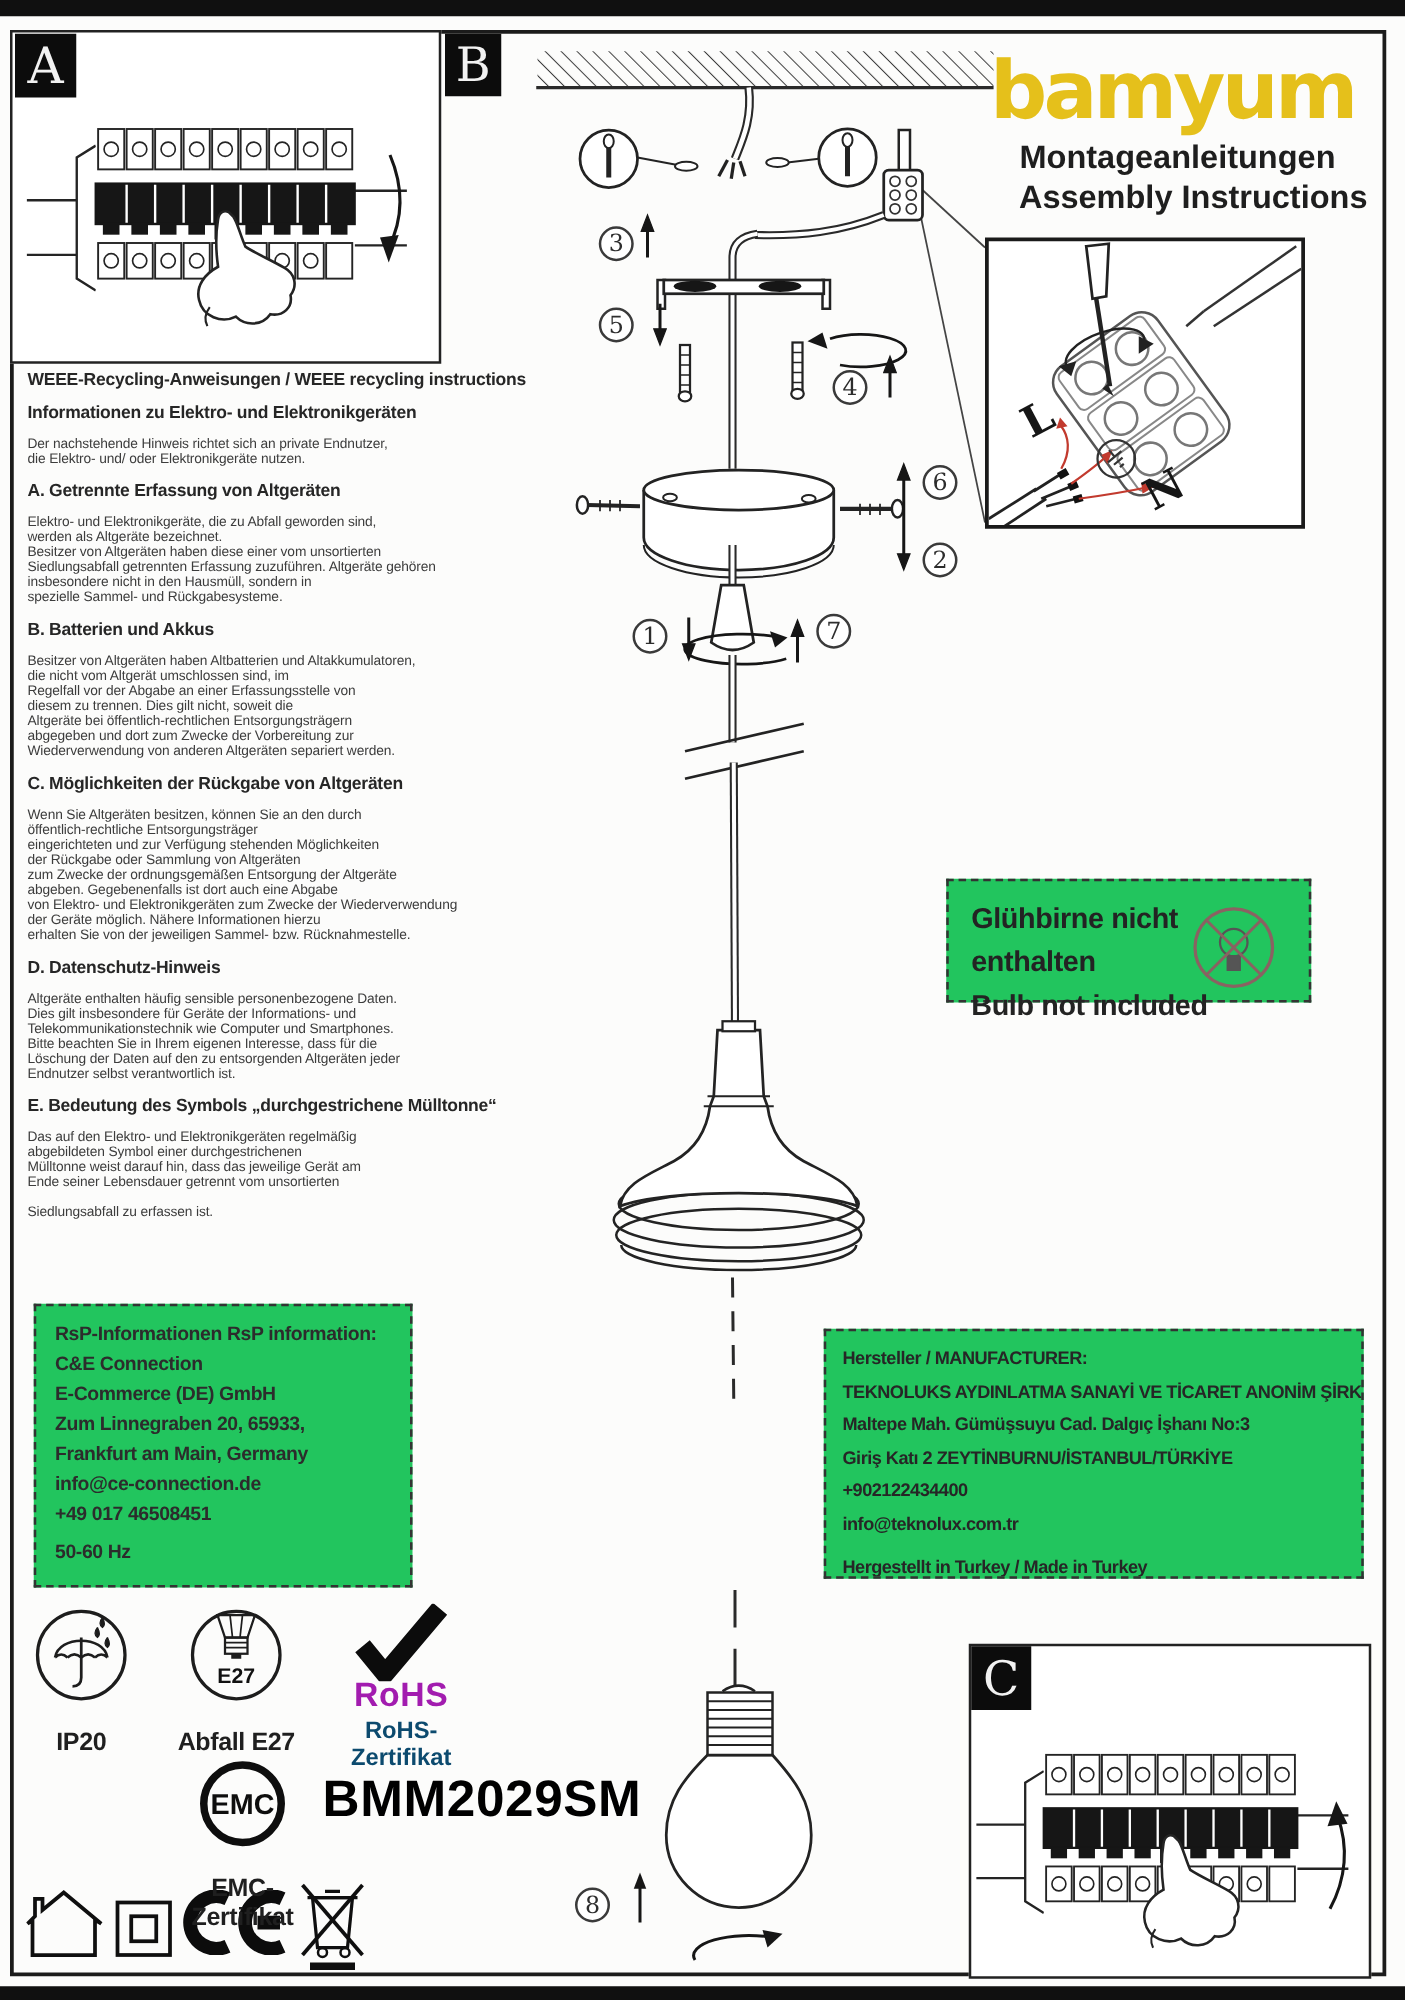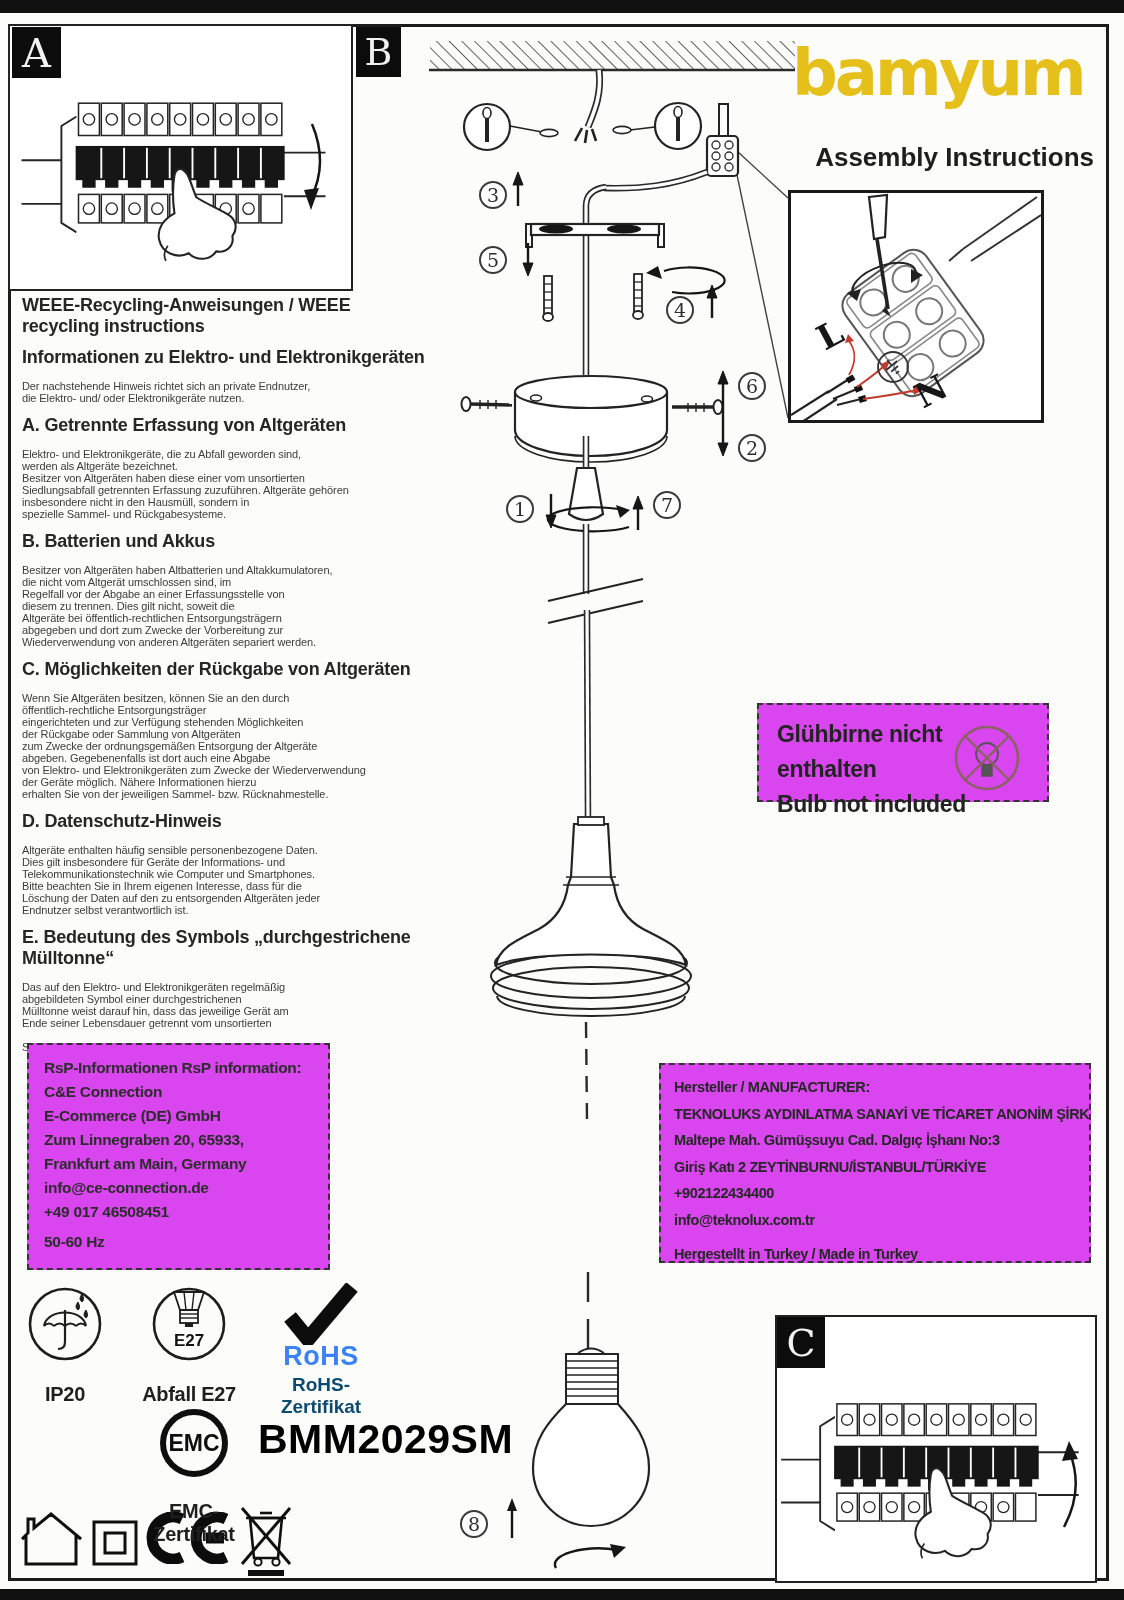--- a/index.html
+++ b/index.html
@@ -8,46 +8,46 @@
   .abs{position:absolute}
   .bar-top{left:0;top:0;width:1124px;height:13px;background:#101010}
   .bar-bottom{left:0;top:1589px;width:1124px;height:11px;background:#101010}
   .page-border{left:8px;top:24px;width:1101px;height:1557px;border:3px solid #1b1b1b;box-sizing:border-box}
   .label-sq{background:#0c0c0c;color:#f2f2f2;font-family:"DejaVu Serif",serif;
             display:flex;align-items:center;justify-content:center;z-index:6}
   .panel{border:2px solid #222;background:#fff;box-sizing:border-box;z-index:2}
   svg{display:block}
   
   .weee{left:22px;top:295px;width:410px;z-index:3}
-  .weee h4{font-size:18px;font-weight:bold;color:#262626;margin:0 0 10px;letter-spacing:-.2px}
+  .weee h4{font-size:14px;font-weight:bold;color:#262626;margin:0 0 10px;letter-spacing:-.2px}
   .weee p{font-size:11px;line-height:12px;color:#3c3c3c;margin:12px 0 11px;white-space:pre-line;letter-spacing:-.1px}
   
   .step{width:28px;height:28px;border:2px solid #3a3a3a;border-radius:50%;background:#fff;
         display:flex;align-items:center;justify-content:center;
         font-family:"DejaVu Serif",serif;font-size:19px;color:#2d2d2d;box-sizing:border-box;z-index:5}
   
   .brand{left:792px;top:36px;width:300px;font-family:"DejaVu Sans",sans-serif;
          font-weight:bold;font-size:64px;letter-spacing:-3px;color:#E5C01B;z-index:4}
   .title-de{left:790px;top:110px;width:304px;text-align:center;font-size:26px;font-weight:bold;color:#1e1e1e;z-index:4}
   .title-en{left:790px;top:142px;width:304px;text-align:right;font-size:26px;font-weight:bold;color:#1e1e1e;z-index:4}
   .wiring-box{left:788px;top:190px;width:256px;height:233px;border:3px solid #1a1a1a;box-sizing:border-box;background:#fff;z-index:4}
-  .dashed-box{border:2.5px dashed #333;box-sizing:border-box;background:#d946ef;z-index:4}
+  .dashed-box{border:2.5px dashed #333;box-sizing:border-box;background:#22c55e;z-index:4}
   .bulb-box{left:757px;top:703px;width:292px;height:99px;padding:12px 0 0 18px}
   .bulb-line{font-size:23px;font-weight:bold;color:#232323;line-height:35px;letter-spacing:-.3px}
   .rsp-box{left:27px;top:1043px;width:303px;height:227px;padding:11px 0 0 15px;
            font-size:15.5px;font-weight:bold;color:#2c2c2c;line-height:24px;letter-spacing:-.3px}
   .rsp-box .gap{margin-top:6px}
   .mfr-box{left:659px;top:1063px;width:432px;height:200px;padding:9px 0 0 13px;
            font-size:14.5px;font-weight:bold;color:#262626;line-height:26.5px;letter-spacing:-.4px;overflow:hidden}
   .mfr-box .line{white-space:nowrap}
   .mfr-box .made{margin-top:8px}
   
   .cert{text-align:center;z-index:3}
   .cert .lbl{font-size:20px;font-weight:bold;color:#1f1f1f;margin-top:20px;letter-spacing:-.3px}
-  .rohs-name{font-size:27px;font-weight:bold;color:#3b82f6;letter-spacing:.5px;margin-top:-4px}
+  .rohs-name{font-size:27px;font-weight:bold;color:#a21caf;letter-spacing:.5px;margin-top:-4px}
   .rohs-cert{font-size:19px;font-weight:bold;color:#0c4a6e;margin-top:2px}
   .model{left:258px;top:1416px;font-size:41px;font-weight:bold;color:#000;letter-spacing:.5px;z-index:3}
 </style>
 </head>
 <body>
 
 <div class="page">
 
   <div class="abs bar-top"></div>
   <div class="abs bar-bottom"></div>
@@ -340,20 +340,21 @@
   <div class="abs step" style="left:479px;top:181px">3</div>
   <div class="abs step" style="left:479px;top:246px">5</div>
   <div class="abs step" style="left:666px;top:296px">4</div>
   <div class="abs step" style="left:738px;top:372px">6</div>
   <div class="abs step" style="left:738px;top:434px">2</div>
   <div class="abs step" style="left:506px;top:495px">1</div>
   <div class="abs step" style="left:653px;top:491px">7</div>
   <div class="abs step" style="left:460px;top:1510px">8</div>
 
   <div class="abs brand">bamyum</div>
+  <div class="abs title-de">Montageanleitungen</div>
   <div class="abs title-en">Assembly Instructions</div>
 
   <div class="abs wiring-box">
     <svg width="250" height="227" viewBox="0 0 250 227">
       <g transform="translate(122,130) rotate(-36)" stroke="#555" fill="#fff">
         <rect x="-50" y="-62" width="100" height="124" rx="16" stroke-width="2"></rect>
         <rect x="-42" y="-58" width="84" height="36" rx="5" stroke-width="1.6" stroke="#888"></rect>
         <rect x="-42" y="-18" width="84" height="36" rx="5" stroke-width="1.6" stroke="#888"></rect>
         <rect x="-42" y="22" width="84" height="36" rx="5" stroke-width="1.6" stroke="#888"></rect>
         <g stroke="#777" stroke-width="2" fill="none">

